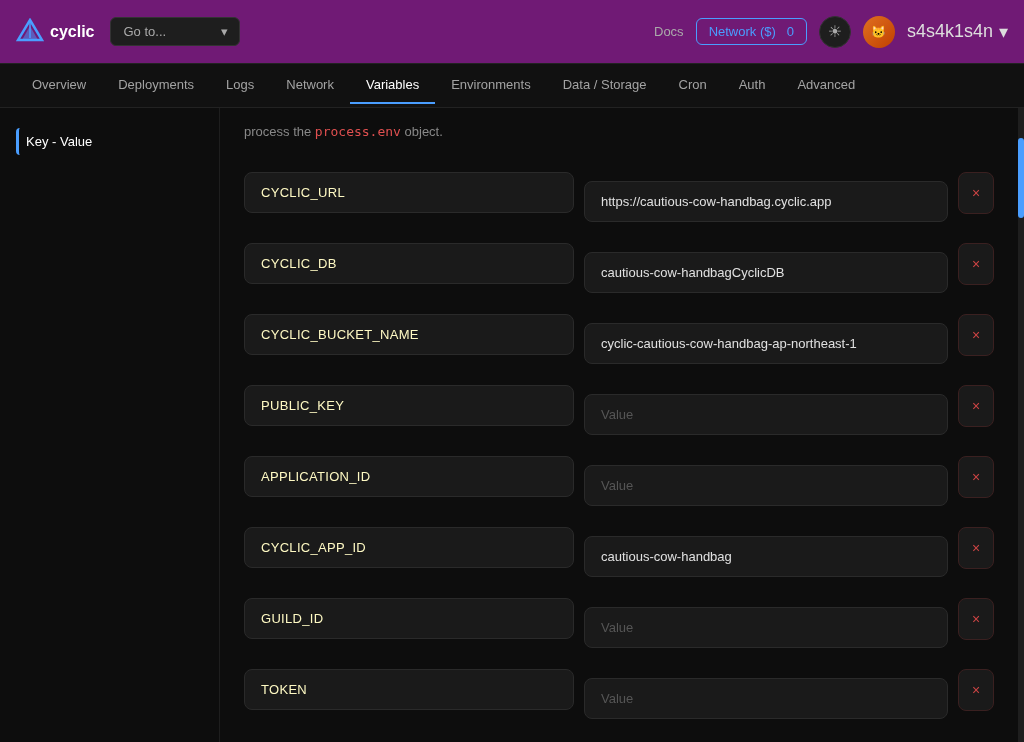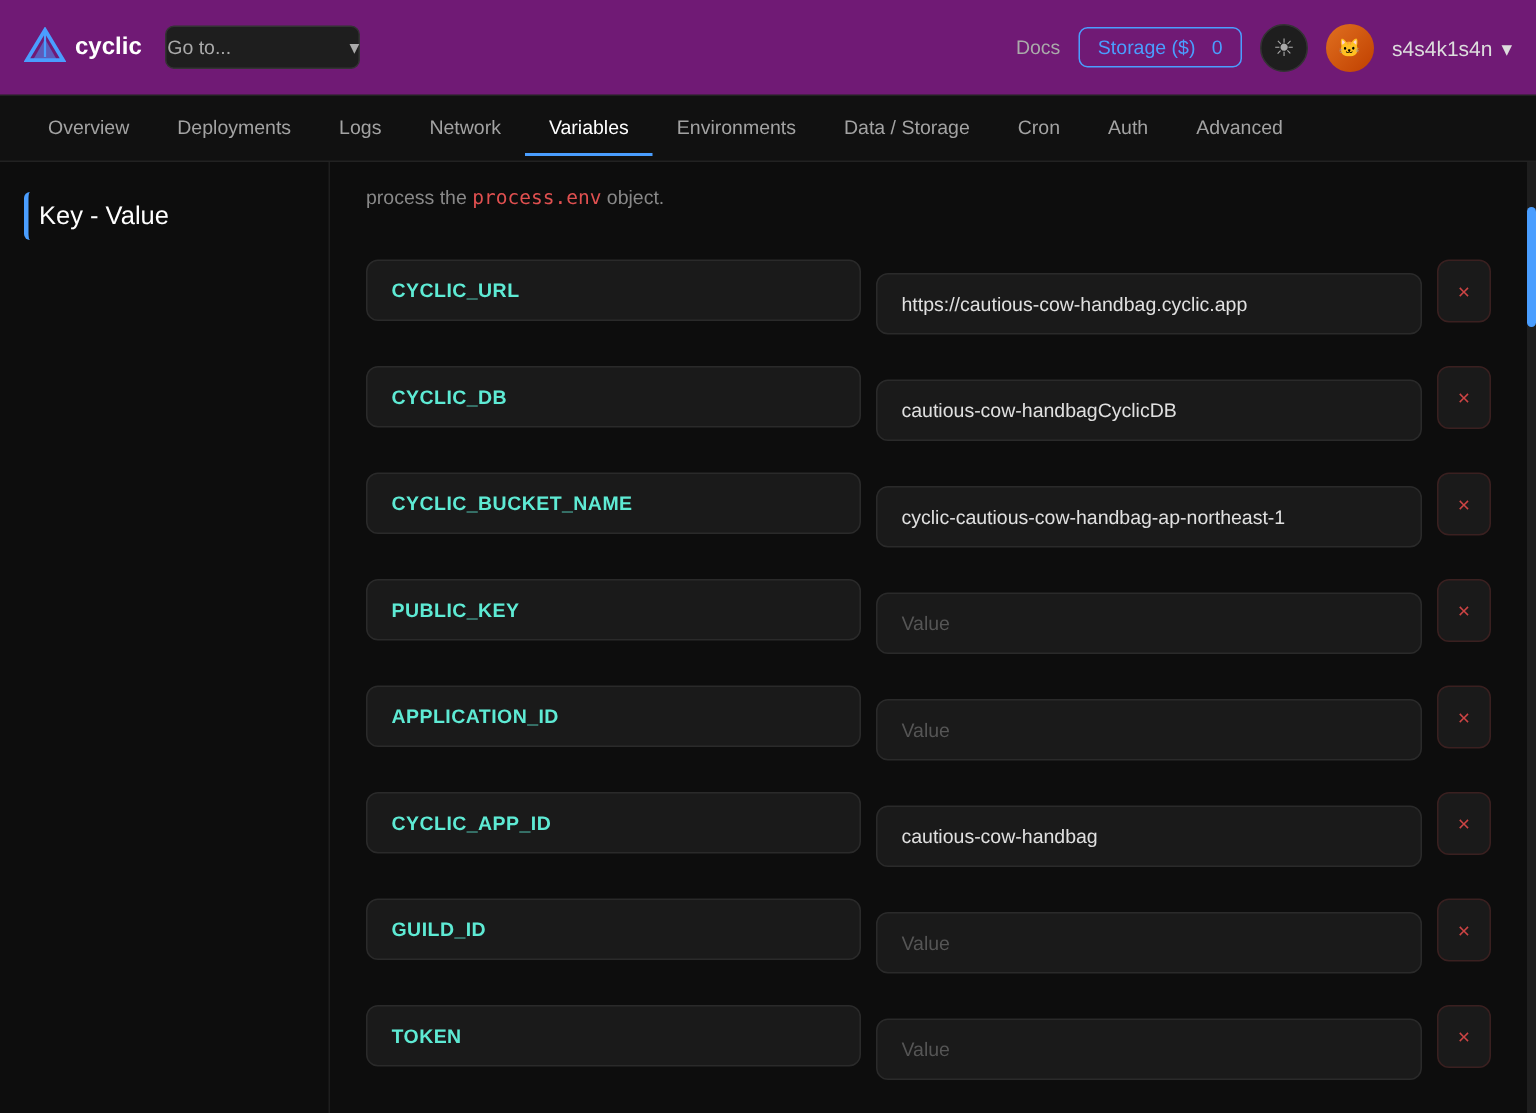--- a/index.html
+++ b/index.html
@@ -34,21 +34,21 @@
     .brand-icon {
       width: 28px;
       height: 28px;
     }
     .goto-btn {
       display: flex;
       align-items: center;
       background: #1e1e1e;
       border: 1px solid #333;
       border-radius: 6px;
-      padding: 6px 0;
+      padding: 6px 12px;
       color: #aaa;
       font-size: 13px;
       gap: 6px;
       cursor: pointer;
       min-width: 130px;
     }
     .goto-btn .chevron { margin-left: auto; }
     .nav-right {
       margin-left: auto;
       display: flex;
@@ -94,21 +94,21 @@
       font-size: 12px;
       color: #fff;
       font-weight: bold;
     }
     .user-info {
       display: flex;
       align-items: center;
       gap: 6px;
       cursor: pointer;
       color: #ddd;
-      font-size: 14px;
+      font-size: 18px;
     }
 
     
     .page-tabs {
       display: flex;
       align-items: center;
       background: #111;
       border-bottom: 1px solid #222;
       padding: 0 16px;
       gap: 0;
@@ -138,21 +138,21 @@
     .sidebar {
       width: 220px;
       min-width: 220px;
       padding: 20px 16px;
       border-right: 1px solid #1e1e1e;
     }
     .sidebar-item {
       padding: 6px 10px;
       border-radius: 4px;
       cursor: pointer;
-      font-size: 17px;
+      font-size: 13px;
       color: #aaa;
       display: flex;
       align-items: center;
       gap: 6px;
     }
     .sidebar-item.active {
       background: transparent;
       color: #fff;
       border-left: 3px solid #4a9eff;
       padding-left: 7px;
@@ -185,23 +185,23 @@
       display: flex;
       align-items: center;
       gap: 10px;
     }
     .env-key-input {
       flex: 0 0 330px;
       background: #1a1a1a;
       border: 1px solid #2a2a2a;
       border-radius: 8px;
       padding: 12px 16px;
-      color: #5eead4;
-      font-size: 13px;
-      font-weight: 700;
+      color: #fef9c3;
+      font-size: 13px;
+      font-weight: 400;
       letter-spacing: 0.3px;
       outline: none;
     }
     .env-val-input {
       flex: 1;
       background: #1a1a1a;
       border: 1px solid #2a2a2a;
       border-radius: 8px;
       padding: 12px 16px;
       color: #e0e0e0;
@@ -261,21 +261,21 @@
   </div>
 
   <button class="goto-btn">
     <span>Go to...</span>
     <span class="chevron">▾</span>
   </button>
 
   <div class="nav-right">
     <a class="docs-link">Docs</a>
     <button class="credit-btn">
-      <span>Storage ($)</span>
+      <span>Network ($)</span>
       &nbsp;
       <span>0</span>
     </button>
     <button class="theme-btn">
       <span>☀</span>
     </button>
     <div class="avatar">🐱</div>
     <div class="user-info">
       <span>s4s4k1s4n</span>
       <span>▾</span>

